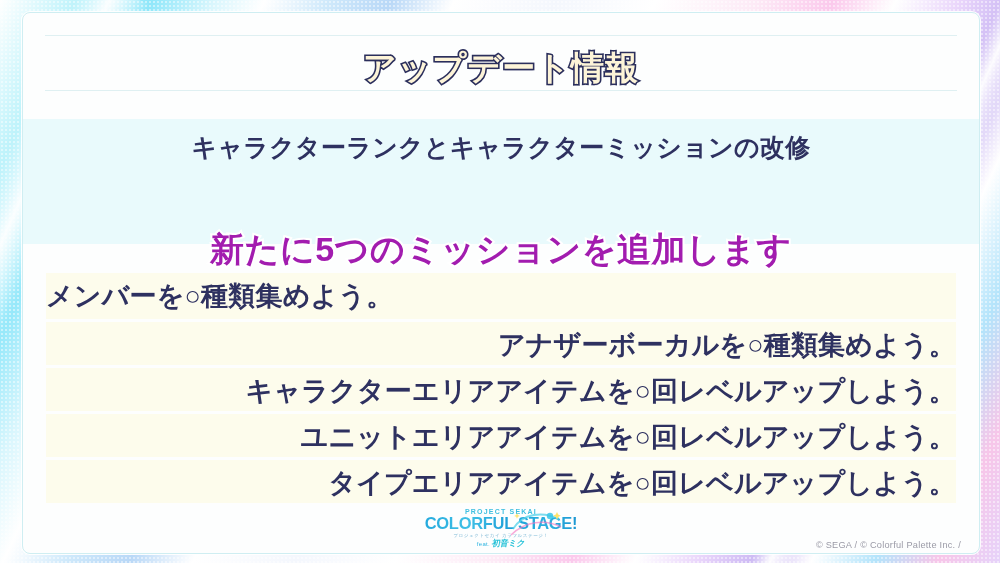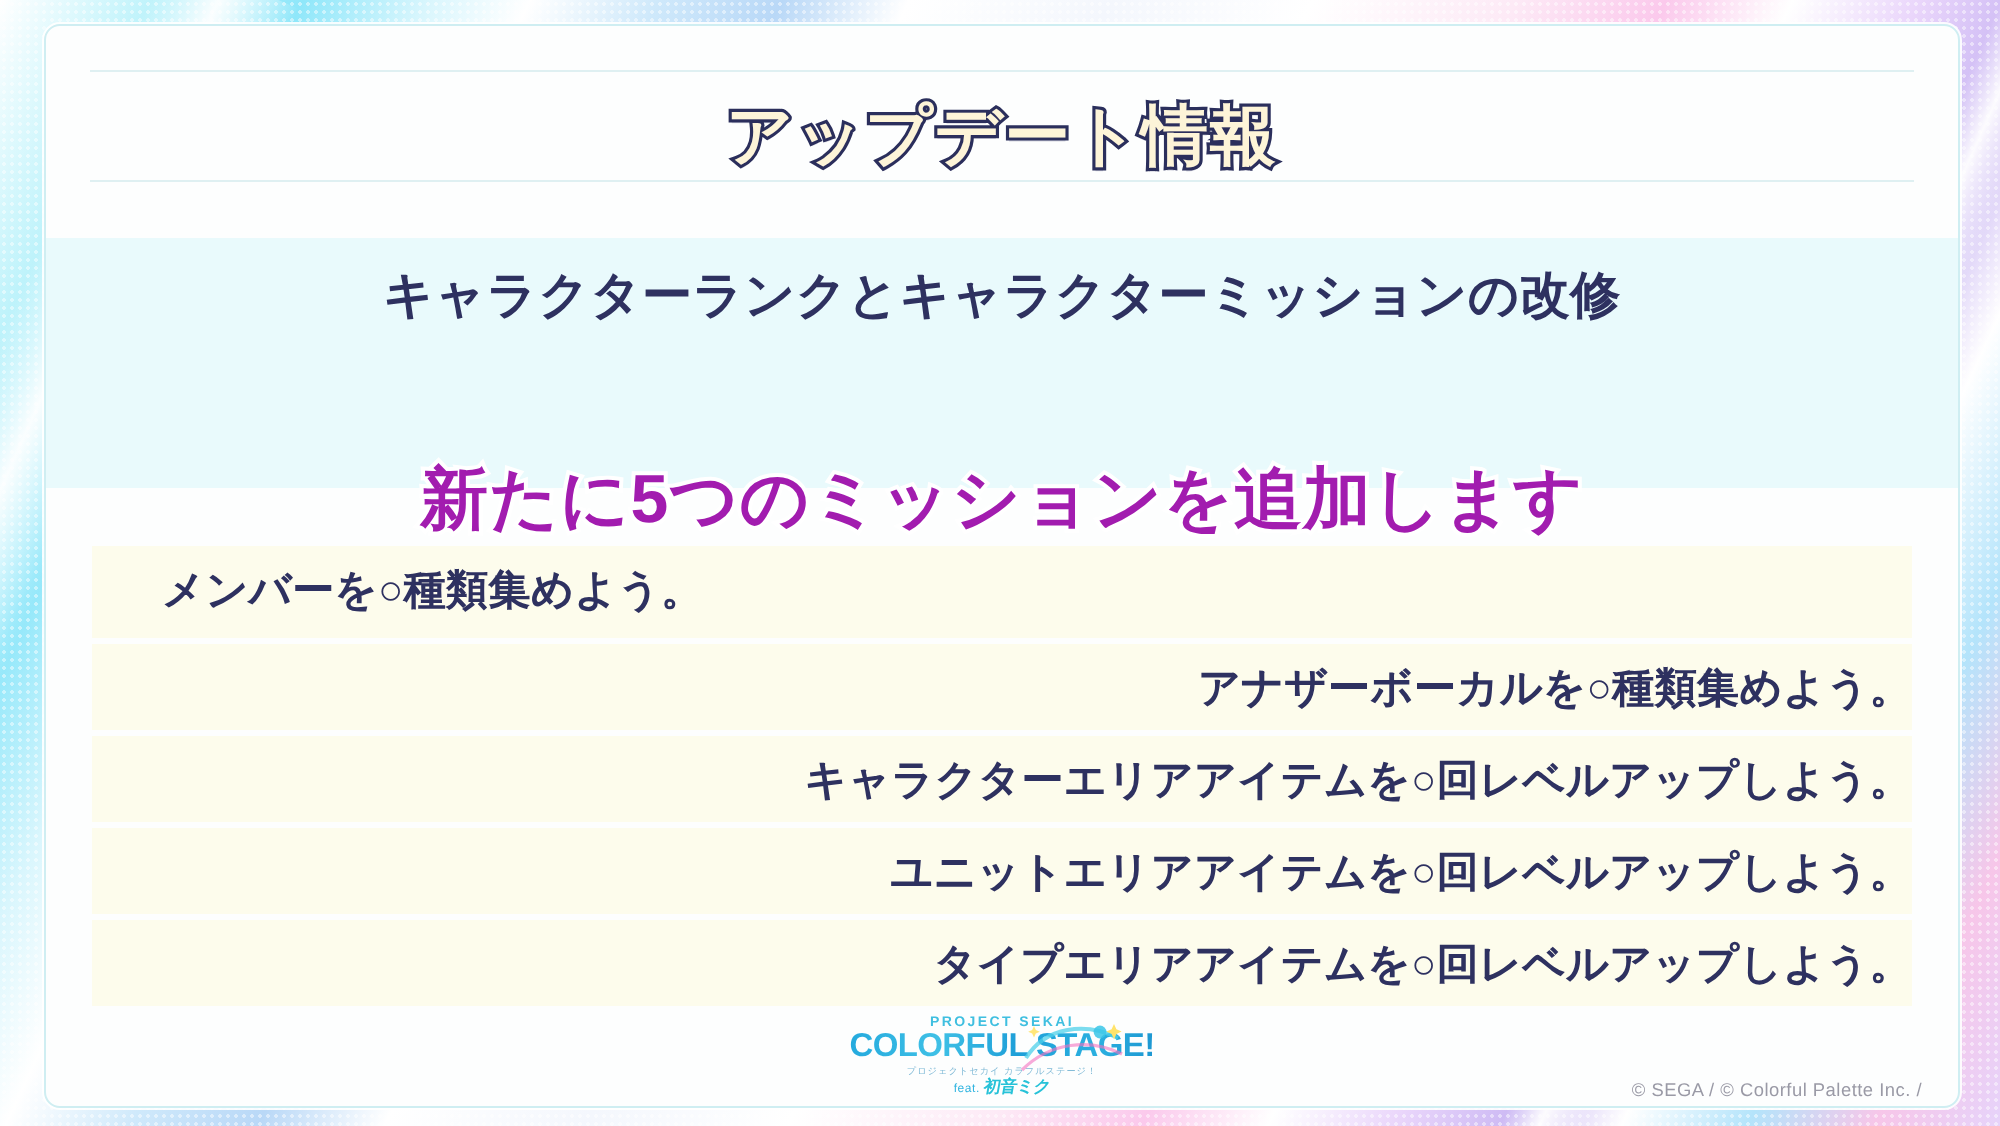--- a/index.html
+++ b/index.html
@@ -163,22 +163,21 @@
   .mission-list {
     position: absolute;
     left: 23px;
     top: 260px;
     width: 910px;
   }
   .mission-row {
     height: 46px;
     line-height: 46px;
     background: #fdfcec;
-    padding-left: 35px;
-    font-size: 21px;
+    font-size: 27px;
     color: #2e3160;
     font-weight: bold;
     letter-spacing: 0.2px;
     box-sizing: border-box;
   }
   .mission-row + .mission-row {
     border-top: 3px solid #fdfefe;
     text-align: right;
   }
 

